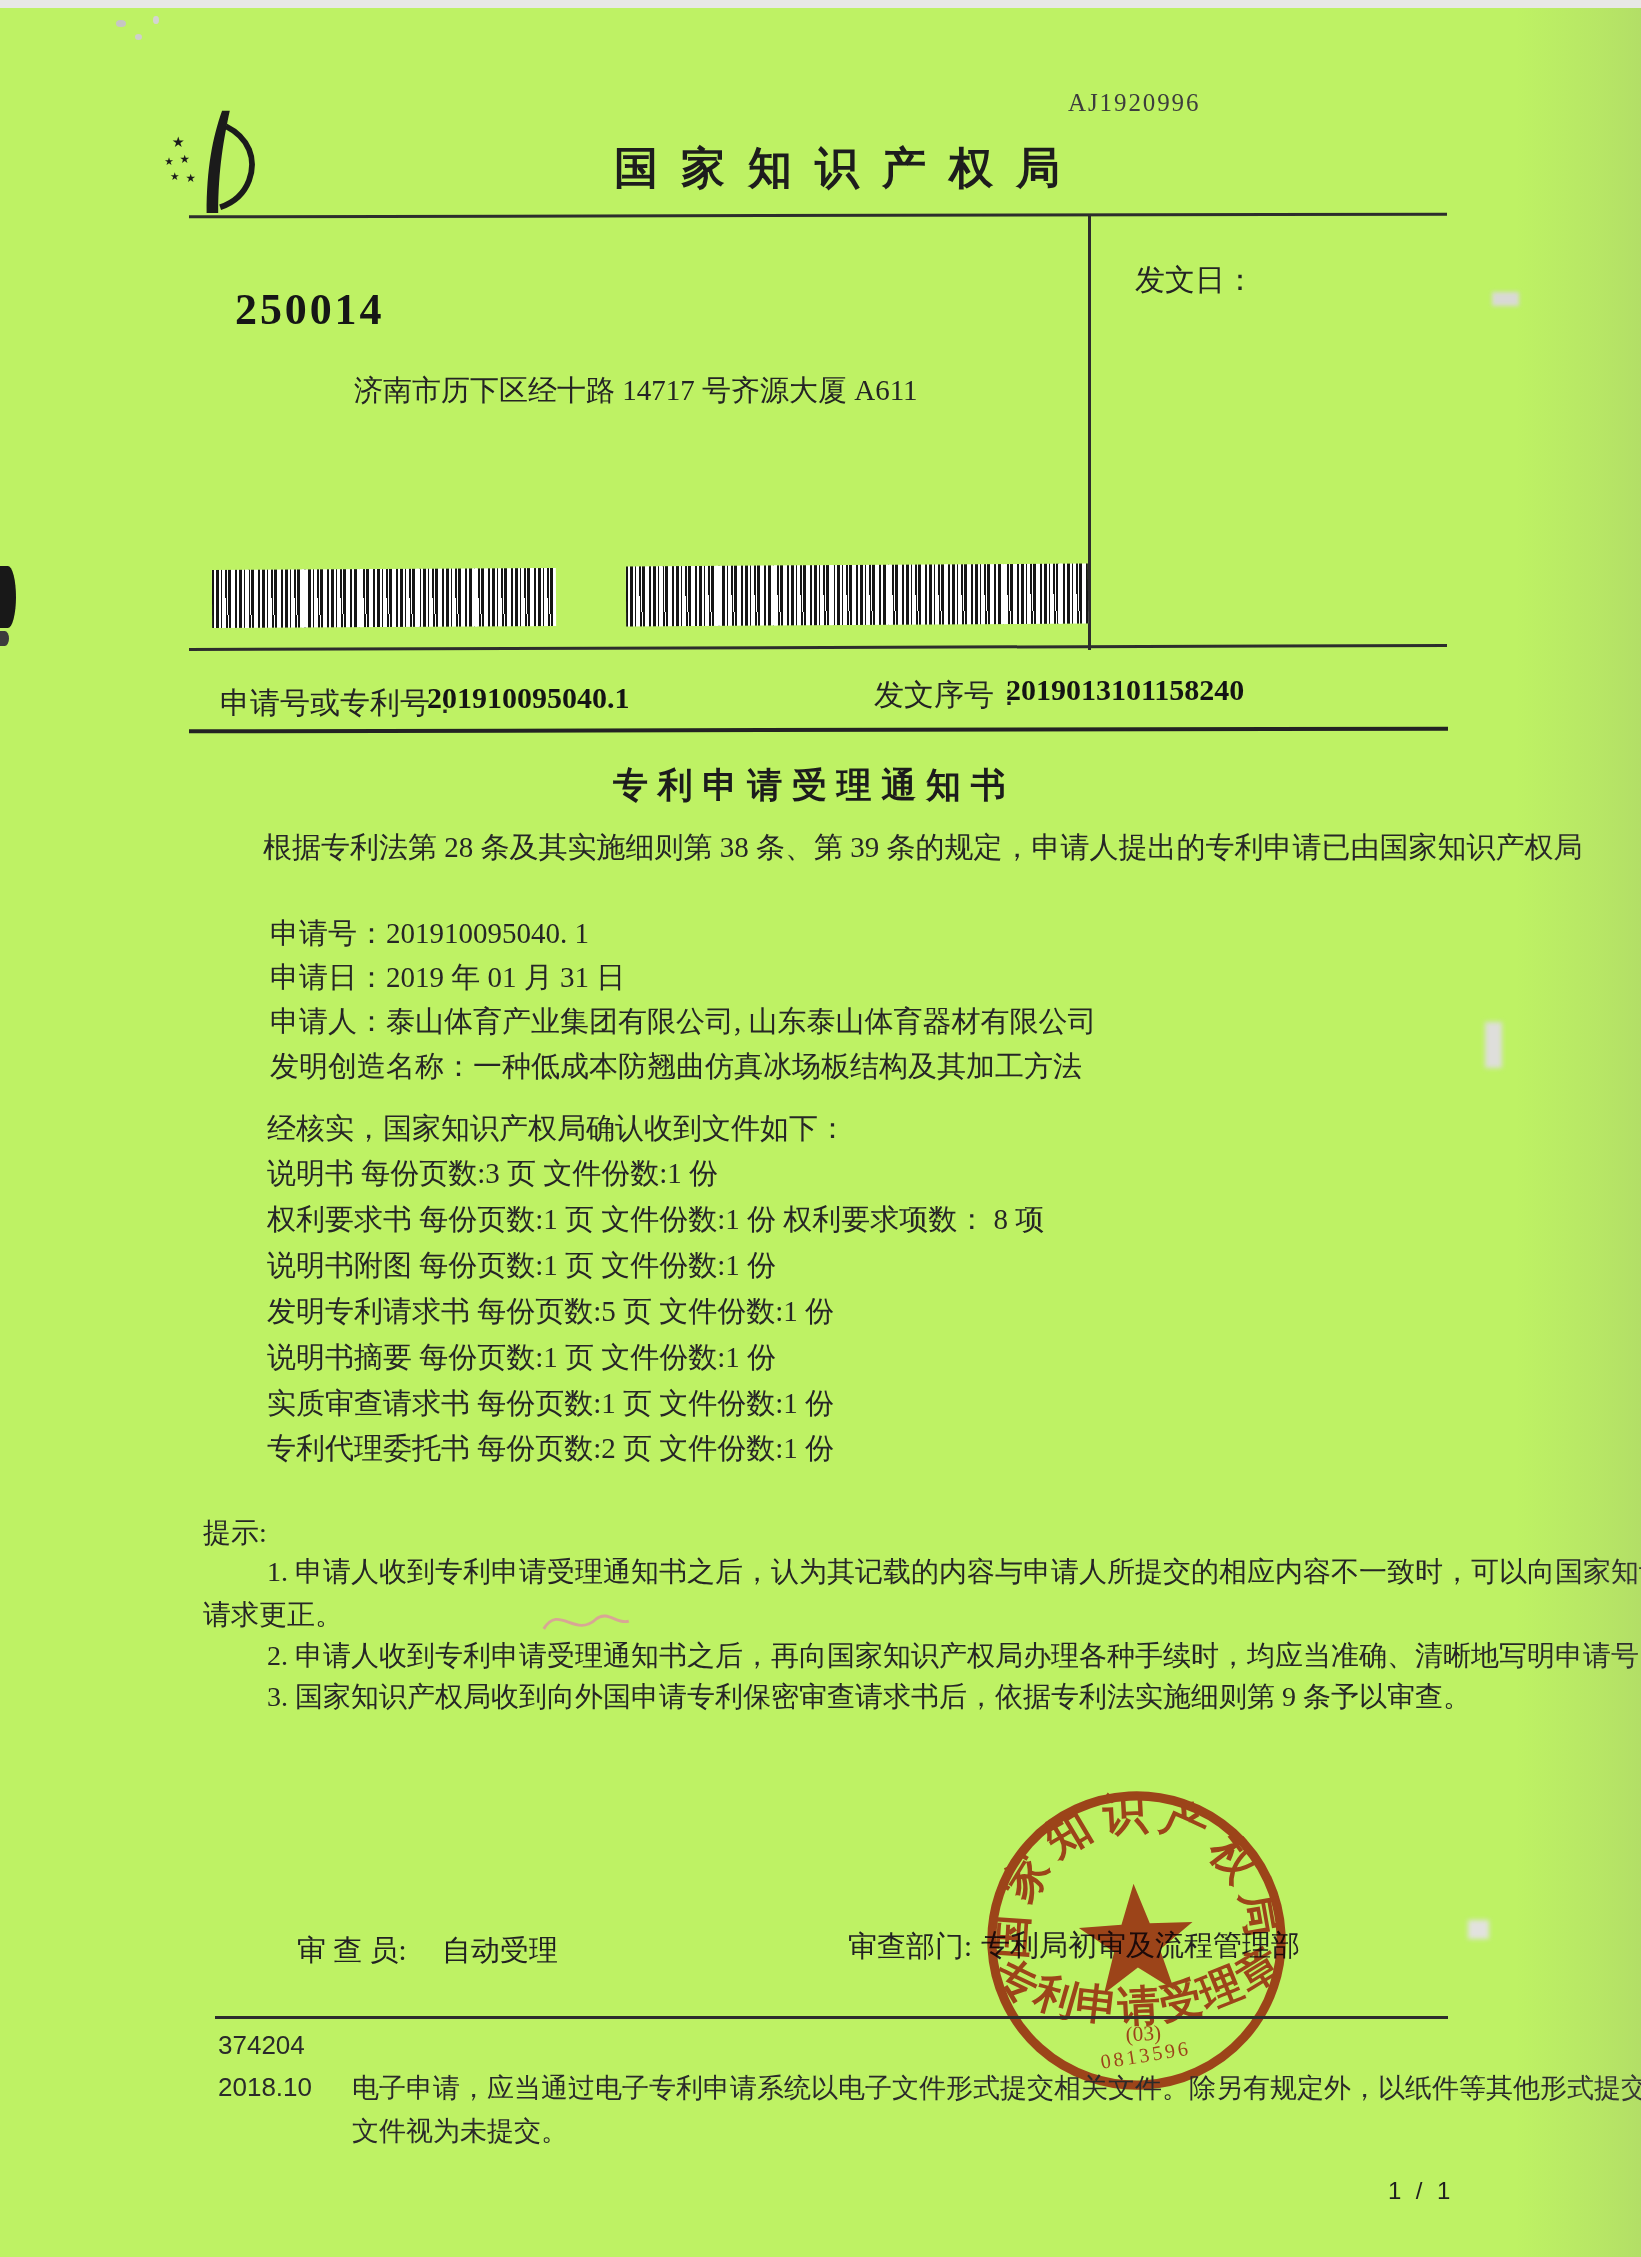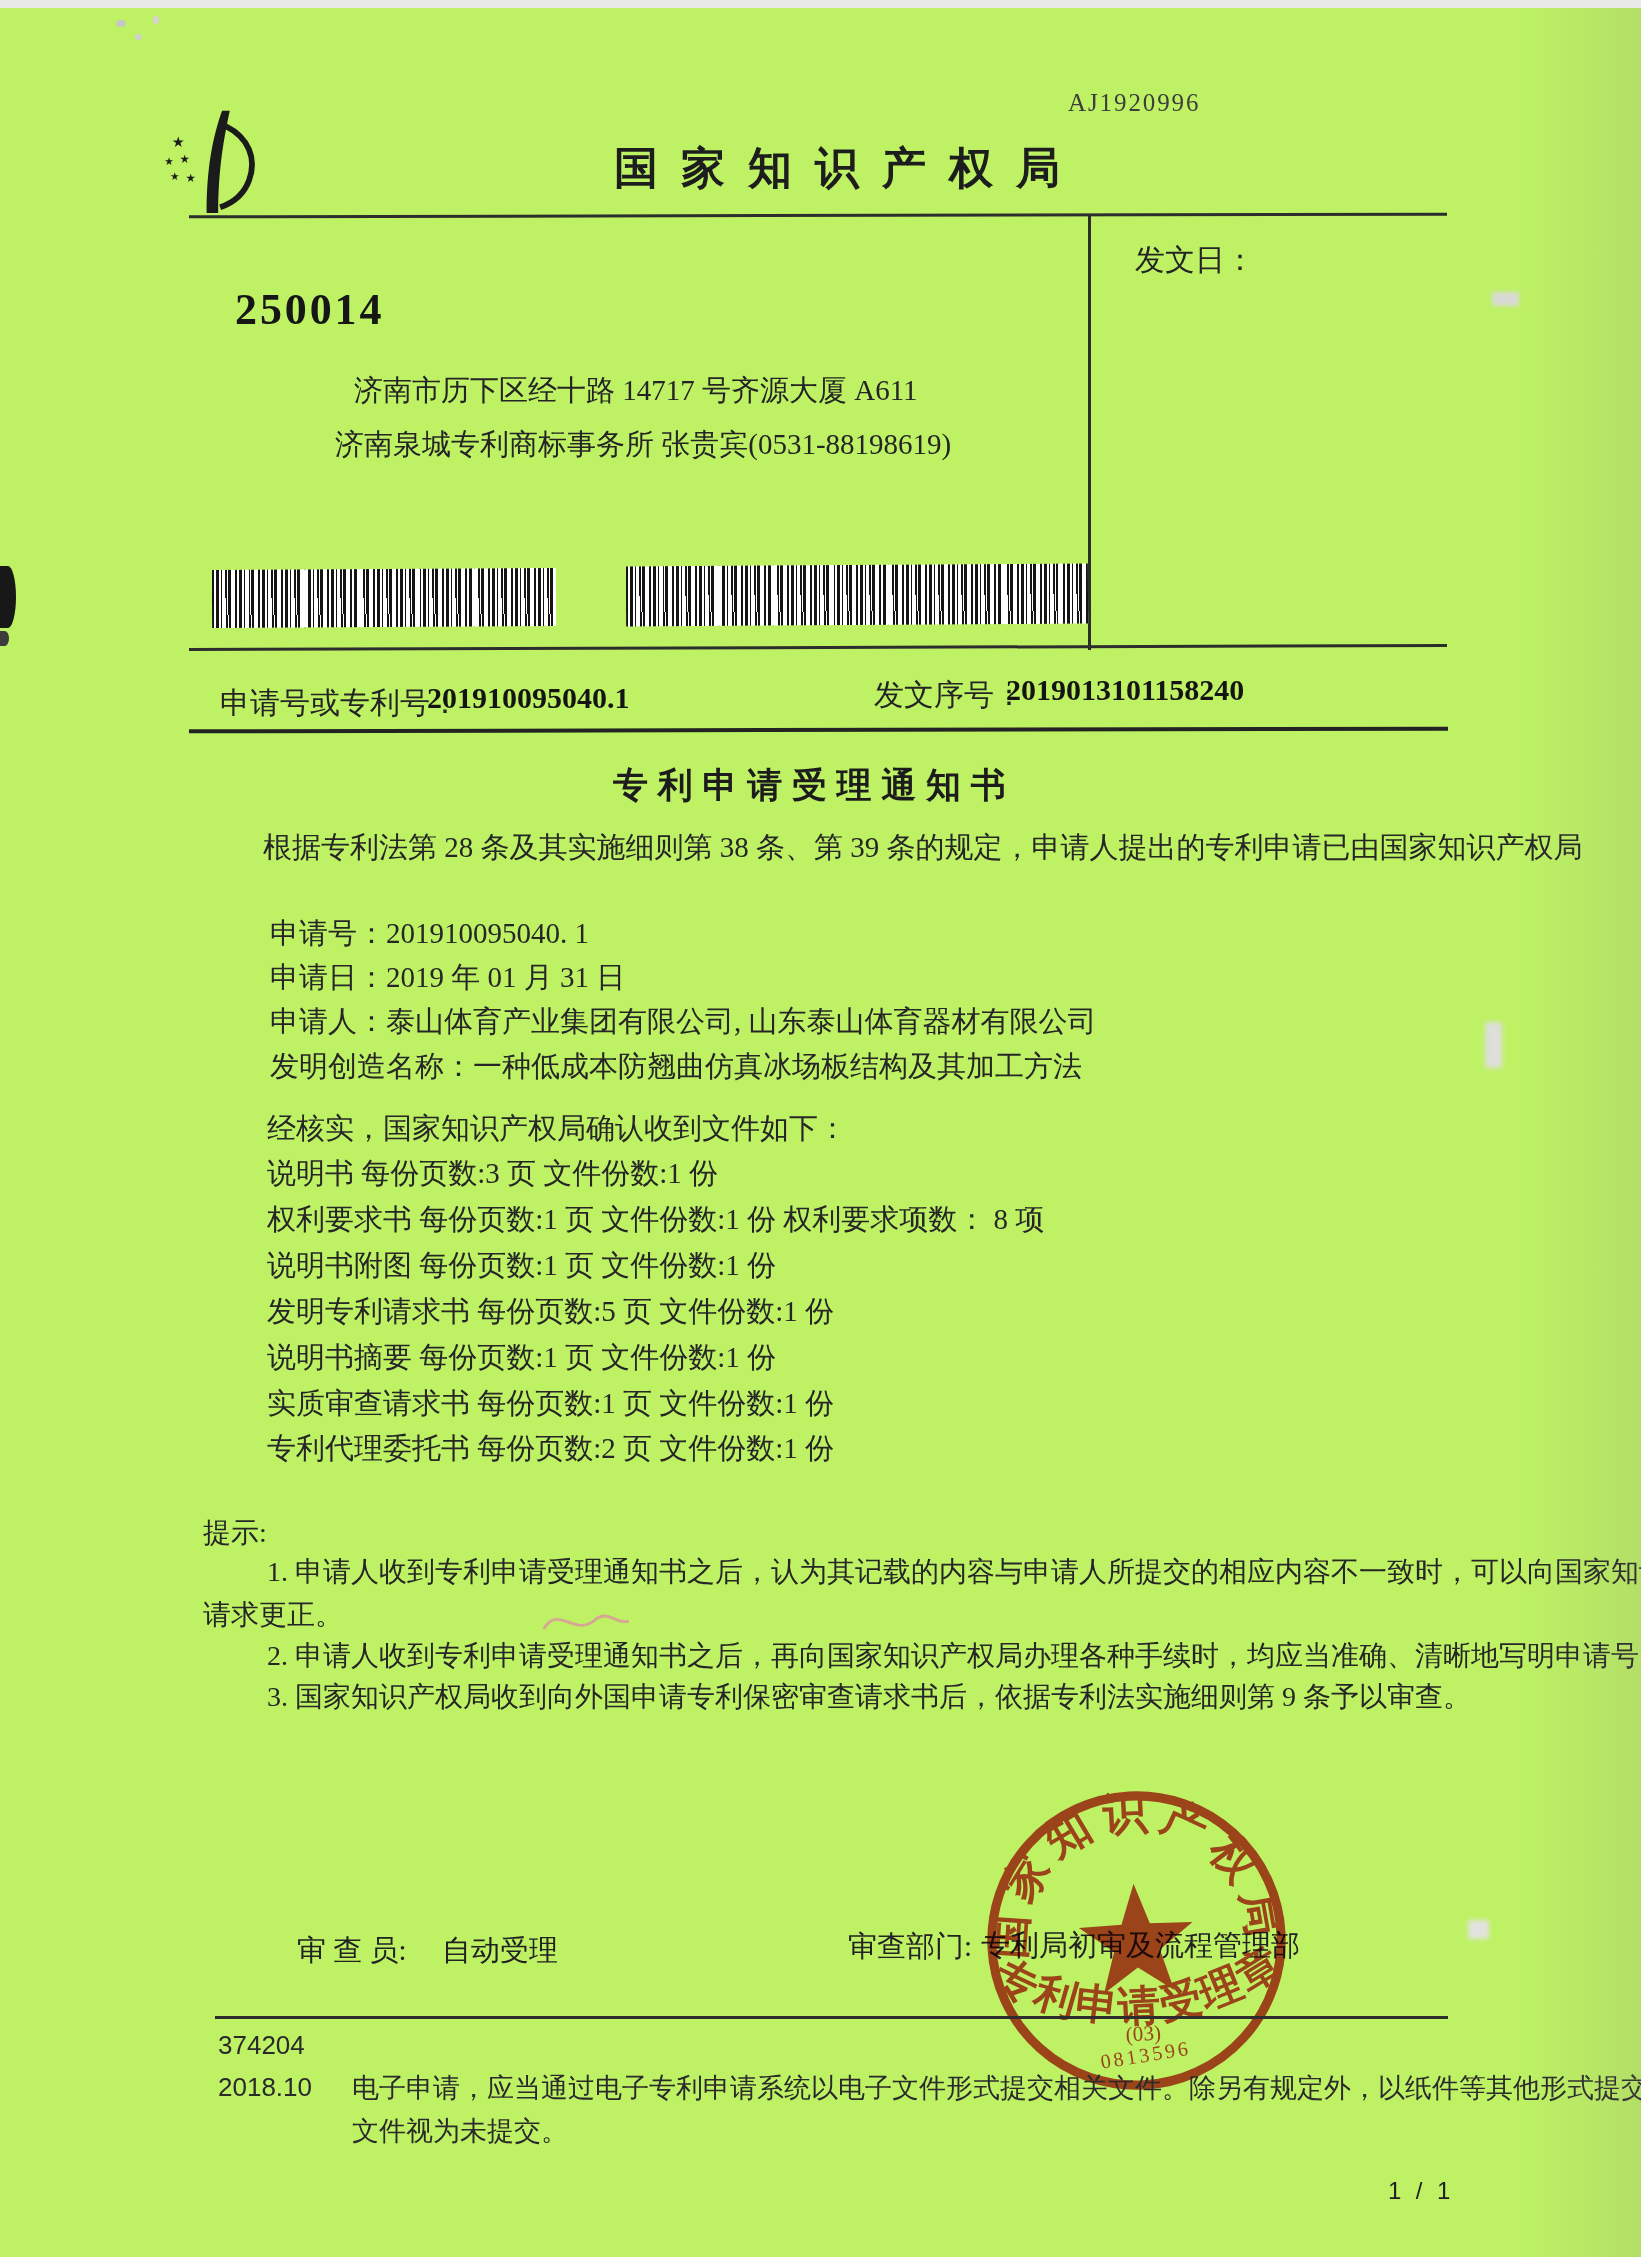--- a/index.html
+++ b/index.html
@@ -19,21 +19,21 @@
   .rule{position:absolute;background:#2d2d2d;}
   .rule-top{left:189px;top:206px;width:1258px;height:2.9px;transform:rotate(-0.12deg);}
   .vline{left:1088px;top:206px;width:2.9px;height:436px;}
   .rule-mid{left:189px;top:638px;width:1258px;height:2.9px;transform:rotate(-0.18deg);}
   .rule-thick{left:189px;top:720px;width:1259px;height:3.9px;background:#232323;transform:rotate(-0.12deg);}
   .rule-foot{left:215px;top:2008px;width:1233px;height:2.9px;}
   
   .postal{left:235px;top:276px;font-size:44px;font-weight:bold;letter-spacing:2.9px;color:#161616;}
   .addr1{left:354px;top:363px;font-size:29px;}
   .addr2{left:335px;top:417px;font-size:29px;}
-  .issue-label{left:1135px;top:232px;font-size:30px;}
+  .issue-label{left:1135px;top:252px;font-size:30px;}
   .issue-date{left:1118px;top:394px;font-size:41px;font-weight:bold;letter-spacing:1.9px;
               font-family:"Liberation Sans","DejaVu Sans",sans-serif;color:#1b1b1b;}
   
   .barcode{position:absolute;
     background-image:
       repeating-linear-gradient(90deg, rgba(255,255,255,0) 0 33px, #fff 33px 37px, rgba(255,255,255,0) 37px 57px),
       repeating-linear-gradient(90deg,#141414 0 1.9px,#fff 1.9px 3.9px,#141414 3.9px 6.8px,#fff 6.8px 8.7px,#141414 8.7px 9.7px,#fff 9.7px 13.5px,#141414 13.5px 15.4px,#fff 15.4px 16.4px,#141414 16.4px 19.3px,#fff 19.3px 23px);
     transform:rotate(-0.35deg);}
   .barcode-1{left:212px;top:561px;width:344px;height:58px;}
   .barcode-2{left:626px;top:557px;width:462px;height:60px;}
@@ -113,21 +113,20 @@
 
   <h1 class="abs agency">国家知识产权局</h1>
 
   <div class="rule rule-top"></div>
   <div class="rule vline"></div>
   <div class="rule rule-mid"></div>
   <div class="rule rule-thick"></div>
 
   <div class="abs postal">250014</div>
   <div class="abs addr1">济南市历下区经十路 14717 号齐源大厦 A611</div>
-  <div class="abs addr2">济南泉城专利商标事务所 张贵宾(0531-88198619)</div>
 
   <div class="abs issue-label">发文日：</div>
 
   <div class="barcode barcode-1"></div>
   <div class="barcode barcode-2"></div>
 
   <span class="abs lab appno-label">申请号或专利号：</span>
   <span class="abs val appno-value">201910095040.1</span>
   <span class="abs lab serial-label">发文序号：</span>
   <span class="abs val serial-value">2019013101158240</span>

